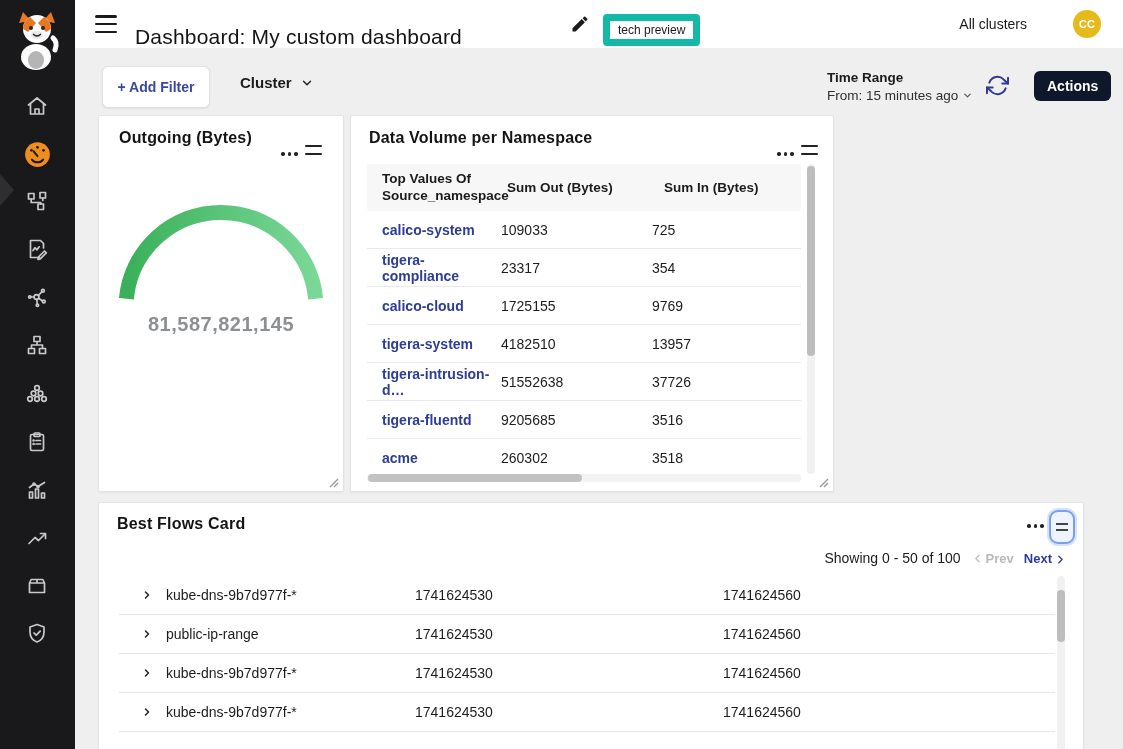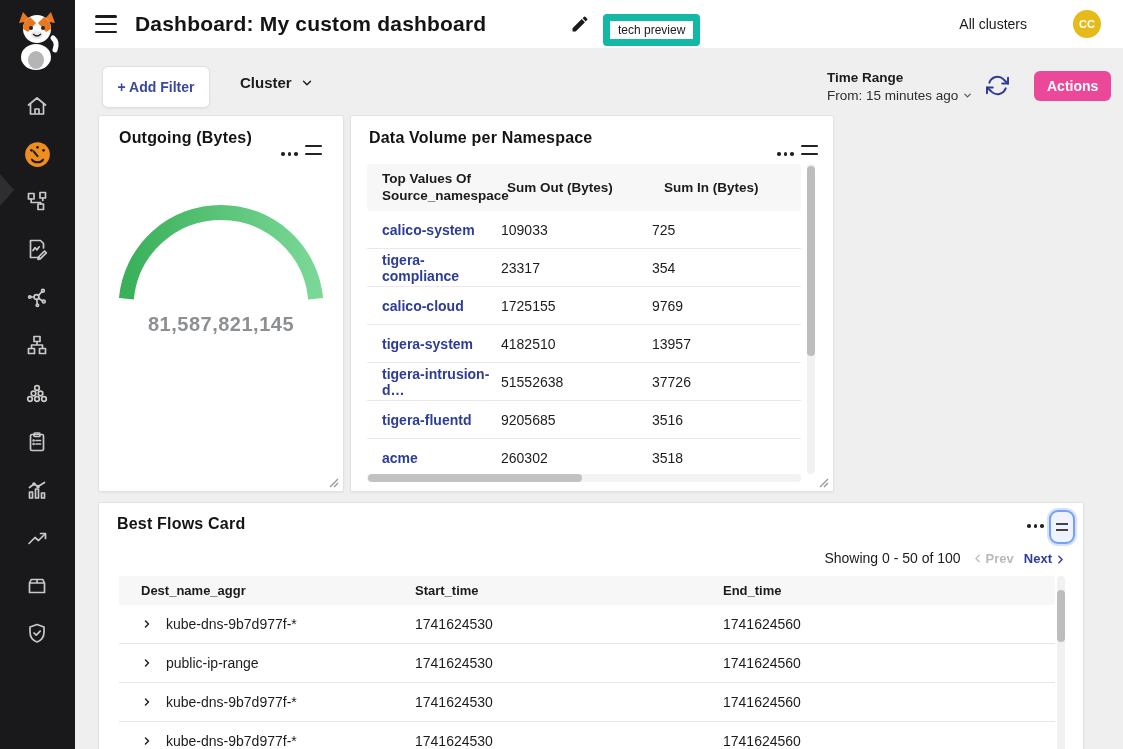--- a/index.html
+++ b/index.html
@@ -3,21 +3,21 @@
 <meta charset="utf-8">
 <style>
   html,body{margin:0;padding:0;background:#e8e8e8;}
   #app{position:relative;width:1123px;height:749px;background:#efeff0;overflow:hidden;
        font-family:"Liberation Sans",sans-serif;color:#1c1c1c;}
 
   
   .topbar{position:absolute;left:75px;top:0;width:1048px;height:48px;background:#fff;}
   .hamburger{position:absolute;left:20px;top:15px;width:22px;height:18px;display:flex;flex-direction:column;justify-content:space-between;cursor:pointer;}
   .hamburger span{display:block;height:2.5px;background:#1b1b1b;border-radius:2px;}
-  .page-title{position:absolute;left:60px;top:0;height:48px;line-height:48px;font-size:21px;font-weight:700;letter-spacing:.2px;color:#141414;}
+  .page-title{position:absolute;left:60px;top:13px;height:48px;line-height:48px;font-size:21px;font-weight:400;letter-spacing:.2px;color:#141414;}
   .edit-ic{position:absolute;left:495px;top:14px;width:20px;height:20px;cursor:pointer;}
   .badge{position:absolute;left:528px;top:14px;border:7px solid #14b8a6;border-radius:4px;padding:2px 8px;font-size:12px;color:#1b1b1b;background:#fff;}
   .clusters{position:absolute;right:96px;top:0;height:48px;line-height:48px;font-size:14px;color:#1b1b1b;cursor:pointer;}
   .avatar{position:absolute;right:22px;top:10px;width:28px;height:28px;border-radius:50%;background:#e7ba1b;color:#fff;
           font-size:11px;font-weight:700;display:flex;align-items:center;justify-content:center;cursor:pointer;}
 
   
   .sidebar{position:absolute;left:0;top:0;width:75px;height:749px;background:#19191b;z-index:4;}
   .logo{position:absolute;left:11px;top:8px;}
   .fold{position:absolute;left:0;top:174px;width:0;height:0;border-top:16px solid transparent;border-bottom:16px solid transparent;border-left:14px solid #2e2e31;}
@@ -25,21 +25,21 @@
   .nav-item svg{stroke:#c9c9c9;fill:none;stroke-width:1.7;stroke-linecap:round;stroke-linejoin:round;}
 
   
   .btn-addfilter{position:absolute;left:102px;top:66px;width:106px;height:40px;background:#fff;border:1px solid #e0e0e0;border-radius:6px;
                  box-shadow:0 1px 2px rgba(0,0,0,.06);font-size:14px;font-weight:700;color:#39489e;display:flex;align-items:center;justify-content:center;cursor:pointer;}
   .cluster-dd{position:absolute;left:240px;top:74px;display:flex;align-items:center;gap:8px;font-size:15px;font-weight:600;color:#1b1b1b;cursor:pointer;}
   .time-range{position:absolute;left:827px;top:70px;}
   .time-range .tr-label{font-size:13.5px;font-weight:700;color:#1b1b1b;}
   .time-range .tr-value{margin-top:3px;font-size:13.5px;color:#2e2e2e;display:flex;align-items:center;gap:4px;cursor:pointer;}
   .refresh-btn{position:absolute;left:986px;top:74px;width:24px;height:24px;cursor:pointer;}
-  .btn-actions{position:absolute;left:1034px;top:71px;height:30px;padding:0 13px;background:#ec4899;border:none;border-radius:6px;
+  .btn-actions{position:absolute;left:1034px;top:71px;height:30px;padding:0 13px;background:#0f172a;border:none;border-radius:6px;
                color:#fff;font-size:14px;font-weight:600;font-family:"Liberation Sans",sans-serif;cursor:pointer;}
 
   
   .card{position:absolute;background:#fff;border:1px solid #e2e2e2;border-radius:2px;box-shadow:0 1px 2px rgba(0,0,0,.05);}
   .card-title{position:absolute;font-size:16px;font-weight:700;color:#141414;letter-spacing:.2px;}
   .dots{position:absolute;display:flex;gap:3px;align-items:center;height:14px;cursor:pointer;}
   .dots i{width:3.5px;height:3.5px;border-radius:50%;background:#222;}
   .drag{position:absolute;width:17px;height:10px;display:flex;flex-direction:column;justify-content:space-between;cursor:grab;}
   .drag i{display:block;height:2px;background:#222;border-radius:1px;}
   .drag-focused{position:absolute;width:22px;height:30px;border:2px solid #77a0f5;border-radius:9px;background:#eef3ff;
@@ -354,25 +354,20 @@
       </span>
       <span class="pag-next">
         <span>Next</span>
         <svg width="13" height="13" viewBox="0 0 24 24" fill="none" stroke="#2d3c96" stroke-width="2.6" stroke-linecap="round" stroke-linejoin="round">
             <polyline points="9 18 15 12 9 6"></polyline>
           </svg>
       </span>
     </div>
 
     <div class="fl-table">
-      <div class="fl-head">
-        <div class="fl-c1">Dest_name_aggr</div>
-        <div class="fl-c2">Start_time</div>
-        <div class="fl-c3">End_time</div>
-      </div>
       <div class="fl-row">
         <div class="fl-c1">
           <svg class="row-chevron" viewBox="0 0 24 24" fill="none" stroke="#222" stroke-width="3" stroke-linecap="round" stroke-linejoin="round">
               <polyline points="9 18 15 12 9 6"></polyline>
             </svg>
           <span>kube-dns-9b7d977f-*</span>
         </div>
         <div class="fl-c2">1741624530</div>
         <div class="fl-c3">1741624560</div>
       </div>

